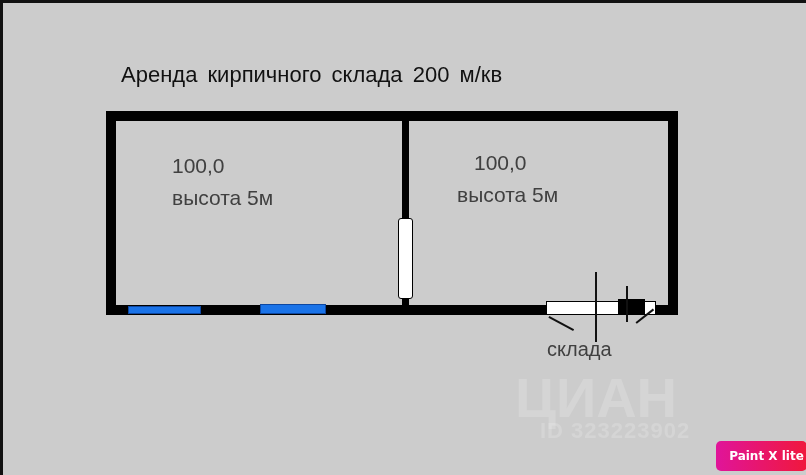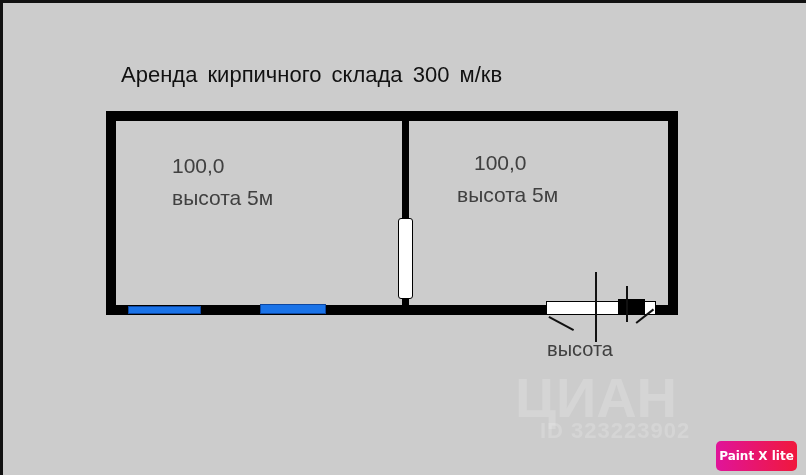--- a/index.html
+++ b/index.html
@@ -30,30 +30,30 @@
     font-size: 56px; font-weight: bold; white-space: nowrap;
   }
   .watermark-id {
     position: absolute; left: 540px; top: 418px; color: rgba(255,255,255,0.18);
     font-size: 22px; font-weight: bold; white-space: nowrap; letter-spacing: 1px;
   }
   .badge {
     position: absolute; left: 716px; top: 441px; width: 81px; height: 30px;
     background: linear-gradient(90deg, #e0149a, #f0183c);
     border-radius: 5px; color: #fff; font-size: 12px; font-weight: bold;
-    display: flex; align-items: center; justify-content: center; font-family: "DejaVu Sans", sans-serif;
+    display: flex; align-items: center; justify-content: center; font-family: "DejaVu Sans", sans-serif; padding-left: 10px;
   }
 </style>
 </head>
 <body>
 
 <div class="frame-top"></div>
 <div class="frame-left"></div>
 
-<div class="title">Аренда  кирпичного  склада  300 м/кв</div>
+<div class="title">Аренда  кирпичного  склада  200 м/кв</div>
 
 <div class="wall" style="left:106px;top:111px;width:572px;height:10px;"></div>
 <div class="wall" style="left:106px;top:111px;width:10px;height:204px;"></div>
 <div class="wall" style="left:668px;top:111px;width:10px;height:204px;"></div>
 <div class="wall" style="left:106px;top:305px;width:572px;height:10px;"></div>
 
 <div class="wall" style="left:402px;top:121px;width:7px;height:188px;"></div>
 <div class="door-v" style="left:398px;top:218px;width:15px;height:81px;"></div>
 
 <div class="window" style="left:128px;top:306px;width:73px;height:8px;"></div>
@@ -67,18 +67,18 @@
   <div style="padding-left:17px;">100,0</div>
   <div>высота 5м</div>
 </div>
 
 <div class="gate" style="left:546px;top:301px;width:110px;height:14px;"></div>
 <div class="gate-block" style="left:618px;top:299px;width:27px;height:16px;"></div>
 <div class="thin" style="left:595px;top:272px;width:1.5px;height:70px;"></div>
 <div class="thin" style="left:626px;top:286px;width:1.5px;height:36px;"></div>
 <div class="thin" style="left:549px;top:322px;width:28px;height:1.5px;transform:rotate(28deg);transform-origin:left center;margin-top:-6px;"></div>
 <div class="thin" style="left:636px;top:322px;width:22px;height:1.5px;transform:rotate(-38deg);transform-origin:left center;"></div>
-<div class="label" style="left:547px;top:334px;font-size:20px;">высота</div>
+<div class="label" style="left:547px;top:334px;font-size:20px;">склада</div>
 
 <div class="watermark">ЦИАН</div>
 <div class="watermark-id">ID 323223902</div>
 
 <div class="badge">Paint X lite</div>
 
 </body></html>

